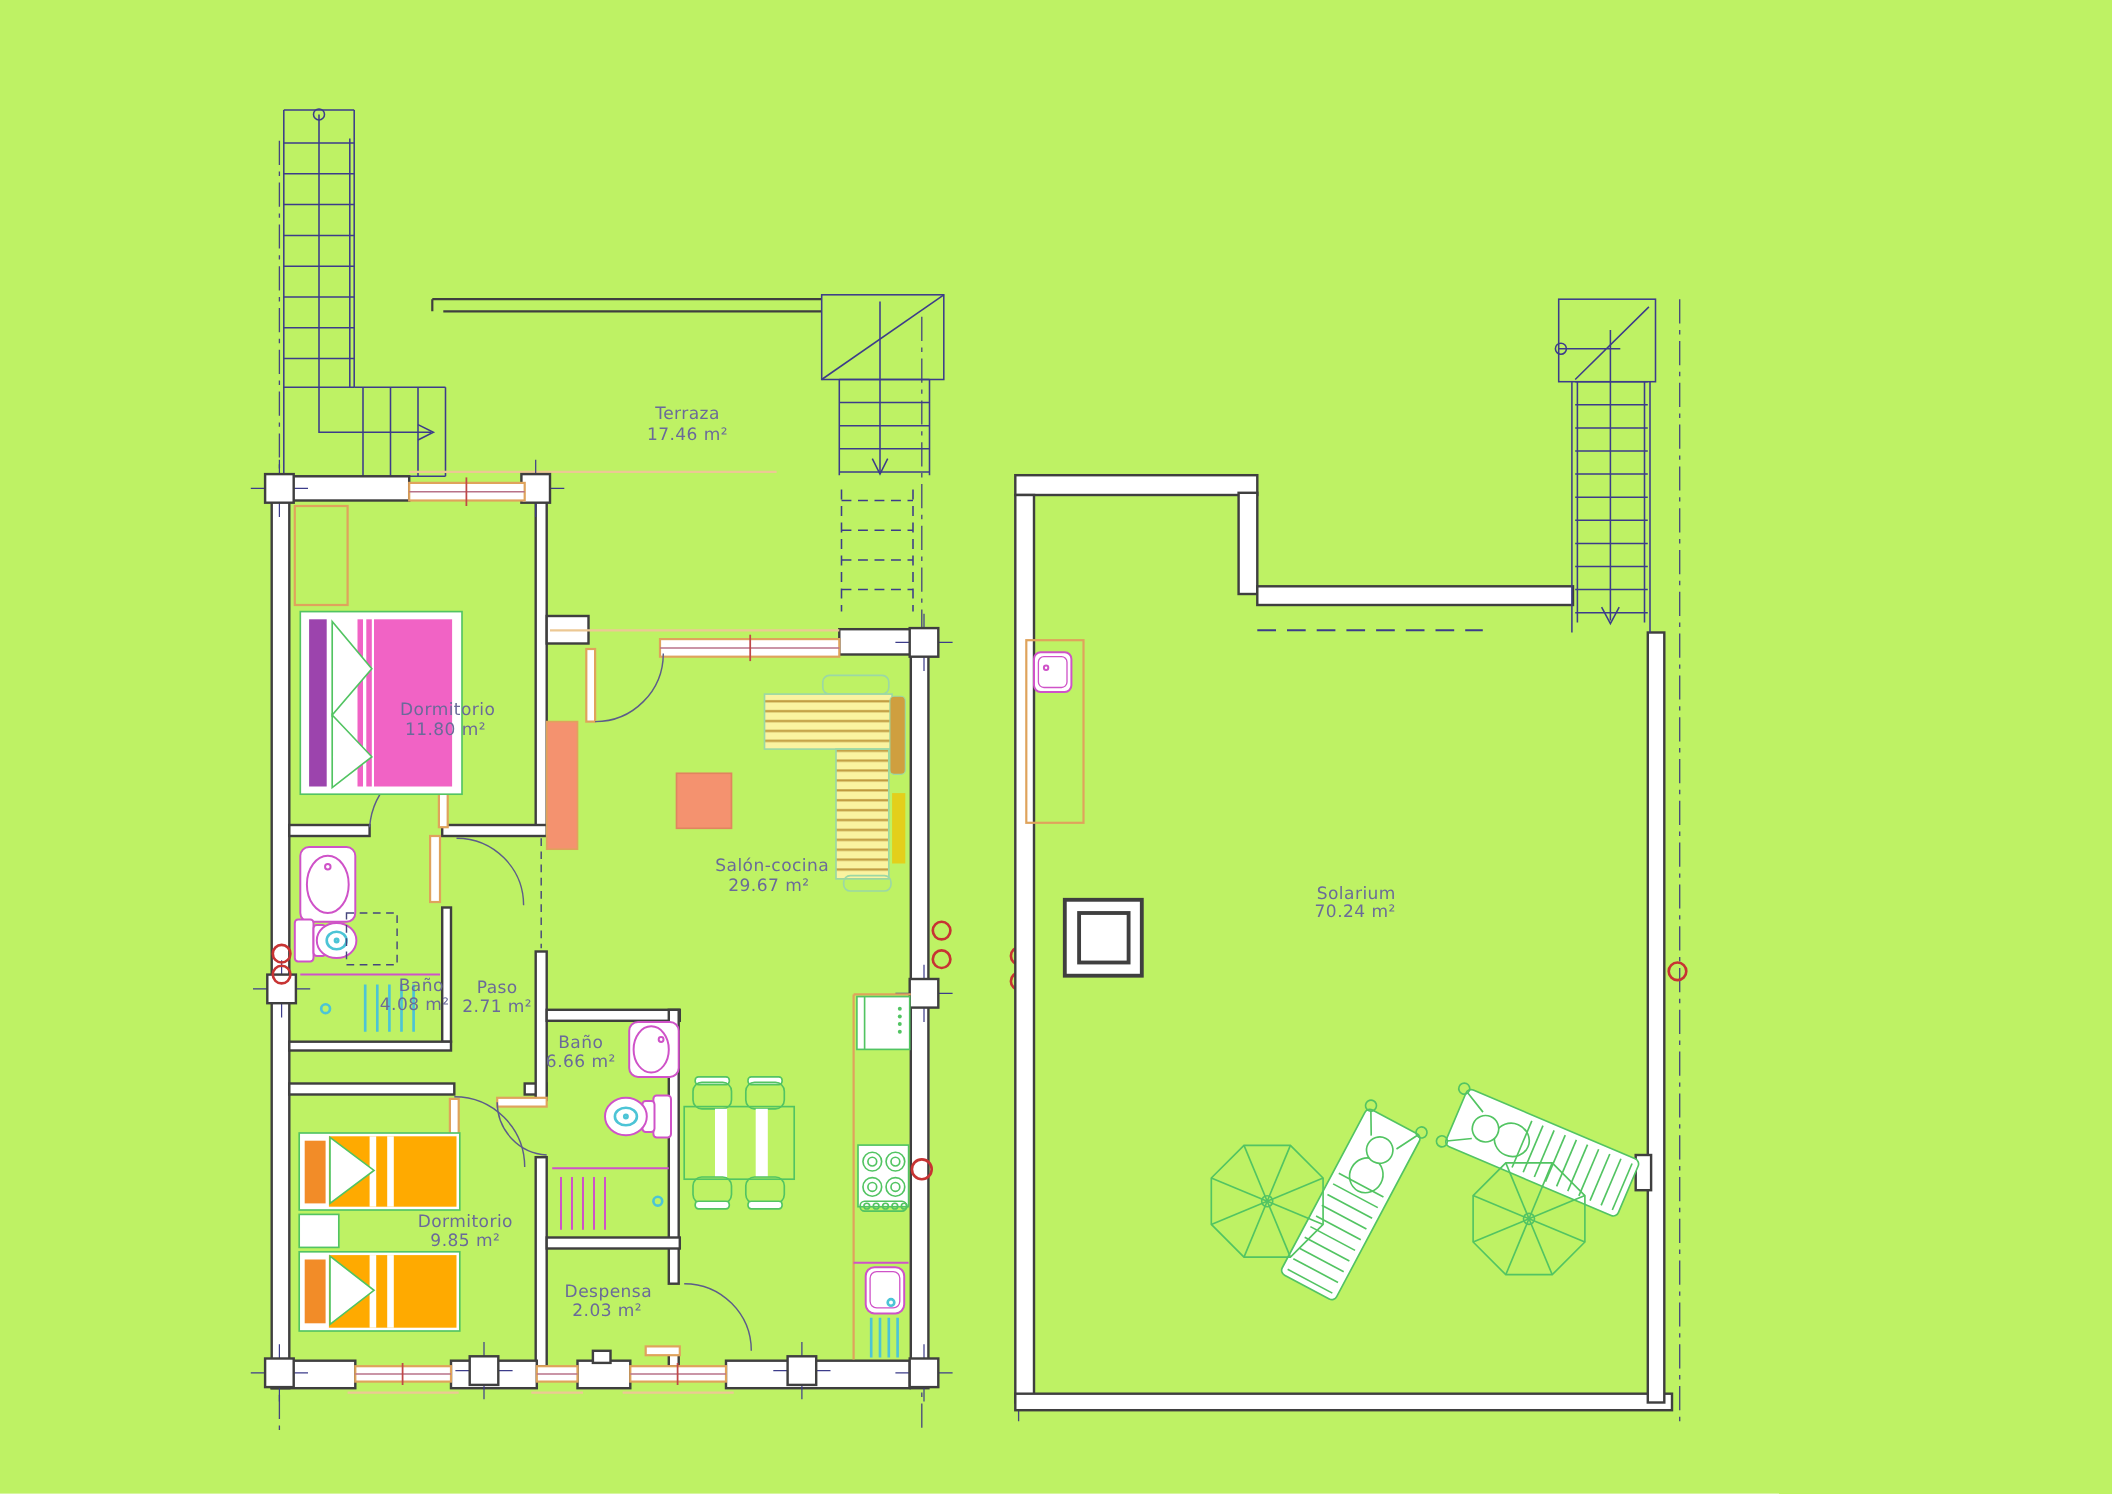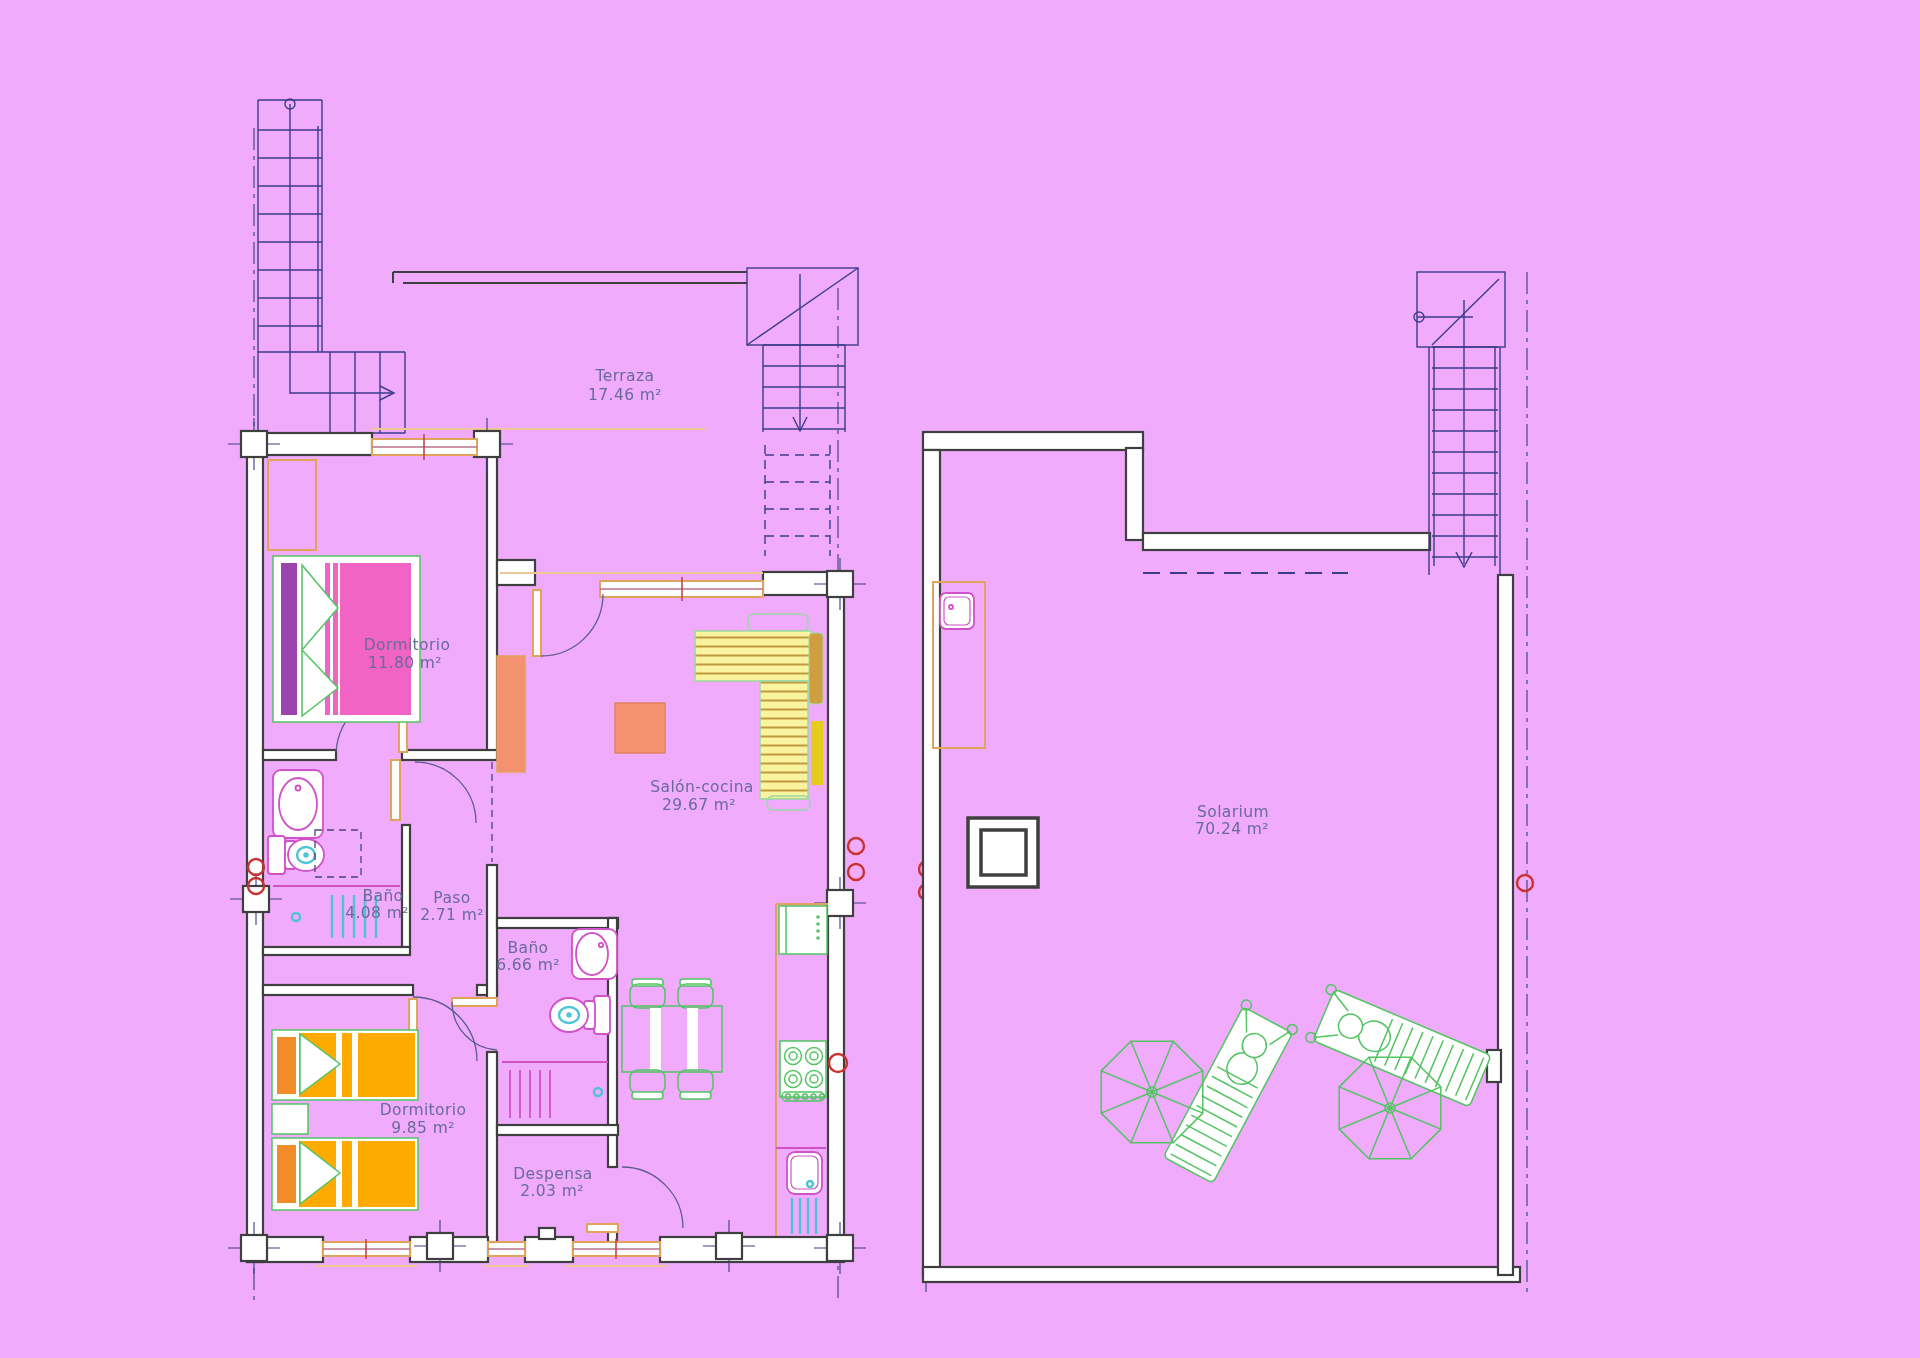--- a/index.html
+++ b/index.html
@@ -1,16 +1,16 @@
 <!DOCTYPE html>
 <html><head>
 <meta charset="utf-8">
 <style>
   html,body{margin:0;padding:0;background:#fff;}
-  .canvas{position:relative;width:1920px;height:1358px;background:#f0abfc;overflow:hidden;}
+  .canvas{position:relative;width:1920px;height:1358px;background:#bef264;overflow:hidden;}
   svg{position:absolute;left:0;top:0;}
   
   .wall{fill:#ffffff;stroke:#3f3f3f;stroke-width:2.2;}
   .wl{stroke:#3f3f3f;stroke-width:2;fill:none;}
   .nv{stroke:#3c3c8a;stroke-width:1.4;fill:none;}
   .nvd{stroke:#3c3c8a;stroke-width:1.4;fill:none;stroke-dasharray:9 6;}
   .dash2{stroke:#3c3c8a;stroke-width:1.8;fill:none;stroke-dasharray:17 10;}
   .axis{stroke:#46467d;stroke-width:1.2;fill:none;stroke-dasharray:22 6 4 6;}
   .cross{stroke:#3c3c8a;stroke-width:1.1;fill:none;}
   .arc{stroke:#5c5c8a;stroke-width:1.3;fill:none;}

